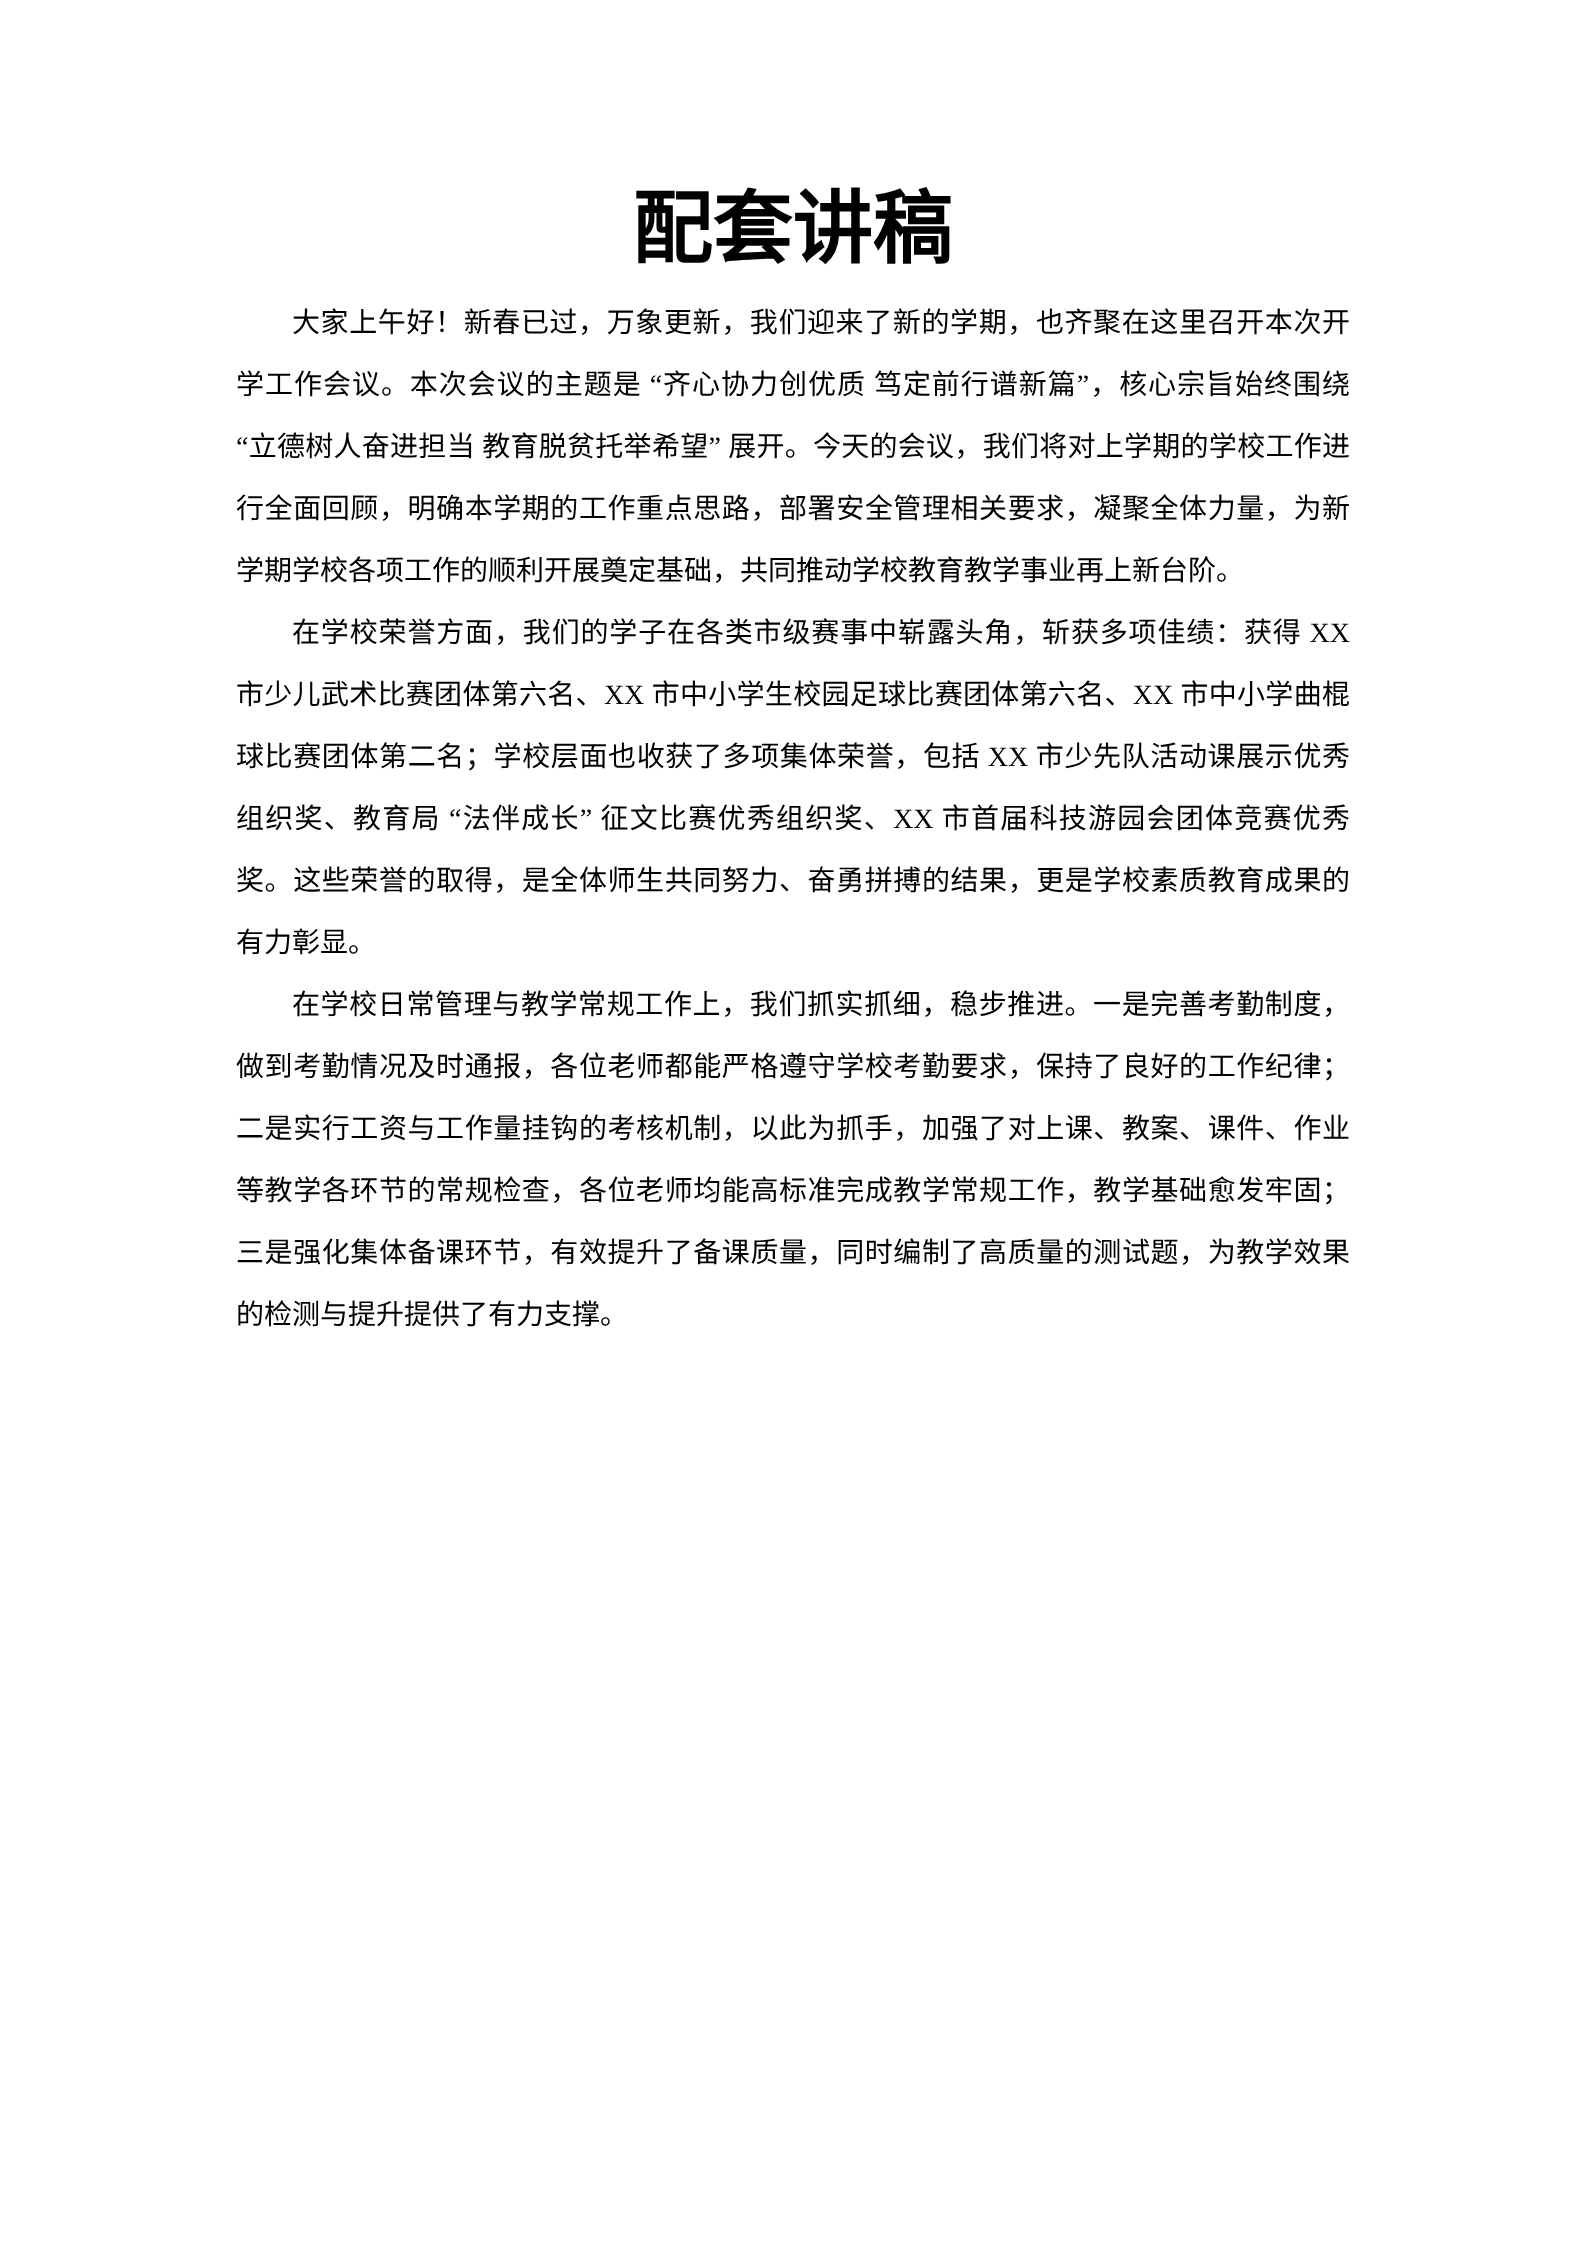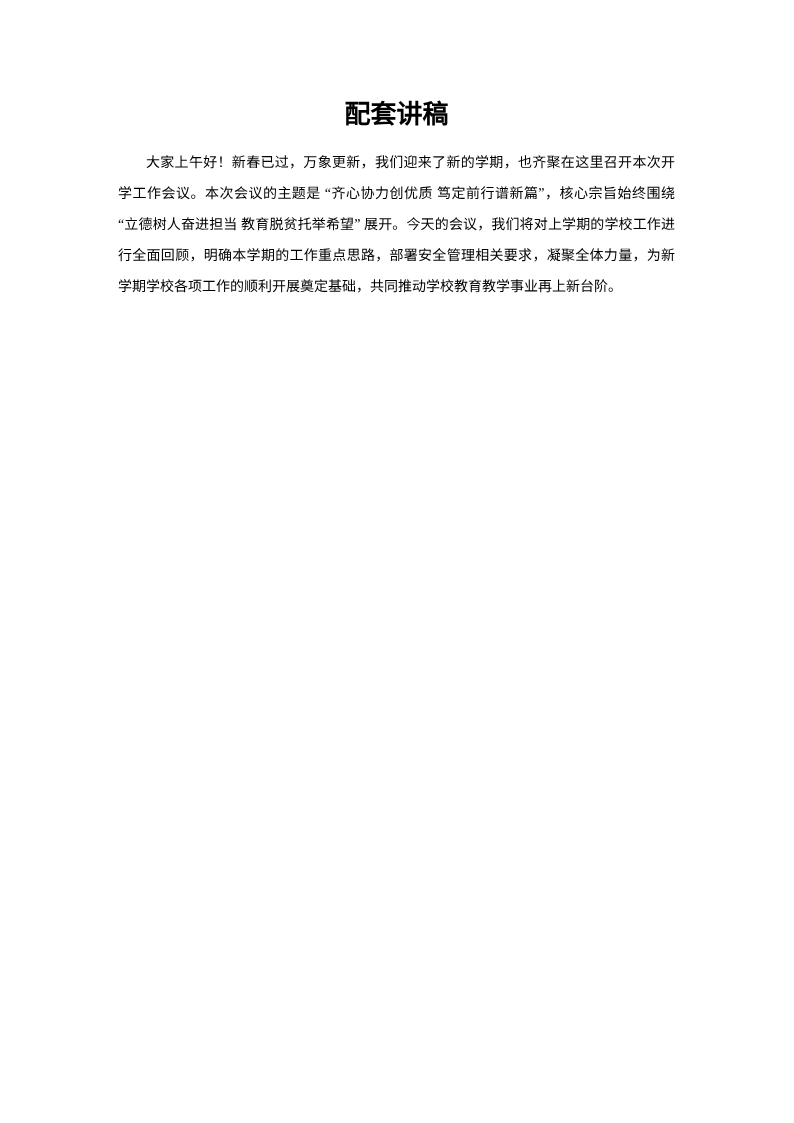--- a/index.html
+++ b/index.html
@@ -14,21 +14,21 @@
     margin: 0 auto;
     background: #ffffff;
     box-sizing: border-box;
     padding: 97px 119px 0 118px;
     font-family: "Liberation Serif", "DejaVu Serif", serif;
     color: #000000;
     overflow: hidden;
   }
   .doc-title {
     margin: 0 0 14px 0;
-    font-size: 26px;
+    font-size: 40px;
     font-weight: bold;
     line-height: 36px;
     text-align: center;
     color: #000000;
   }
   .doc-para {
     margin: 0;
     font-size: 14px;
     line-height: 31px;
     text-align: justify;
@@ -44,15 +44,17 @@
 </head>
 <body>
 
 <div class="page">
   <h1 class="doc-title">配套讲稿</h1>
 
 
   <p class="doc-para">大家上午好！新春已过，万象更新，我们迎来了新的学期，也齐聚在这里召开本次开学工作会议。本次会议的主题是 “齐心协力创优质 笃定前行谱新篇”，核心宗旨始终围绕 “立德树人奋进担当 教育脱贫托举希望” 展开。今天的会议，我们将对上学期的学校工作进行全面回顾，明确本学期的工作重点思路，部署安全管理相关要求，凝聚全体力量，为新学期学校各项工作的顺利开展奠定基础，共同推动学校教育教学事业再上新台阶。</p>
 
 
+  <p class="doc-para">在学校荣誉方面，我们的学子在各类市级赛事中崭露头角，斩获多项佳绩：获得 XX 市少儿武术比赛团体第六名、XX 市中小学生校园足球比赛团体第六名、XX 市中小学曲棍球比赛团体第二名；学校层面也收获了多项集体荣誉，包括 XX 市少先队活动课展示优秀组织奖、教育局 “法伴成长” 征文比赛优秀组织奖、XX 市首届科技游园会团体竞赛优秀奖。这些荣誉的取得，是全体师生共同努力、奋勇拼搏的结果，更是学校素质教育成果的有力彰显。</p>
 
 
+  <p class="doc-para">在学校日常管理与教学常规工作上，我们抓实抓细，稳步推进。一是完善考勤制度，做到考勤情况及时通报，各位老师都能严格遵守学校考勤要求，保持了良好的工作纪律；二是实行工资与工作量挂钩的考核机制，以此为抓手，加强了对上课、教案、课件、作业等教学各环节的常规检查，各位老师均能高标准完成教学常规工作，教学基础愈发牢固；三是强化集体备课环节，有效提升了备课质量，同时编制了高质量的测试题，为教学效果的检测与提升提供了有力支撑。</p>
 </div>
 
 </body></html>

